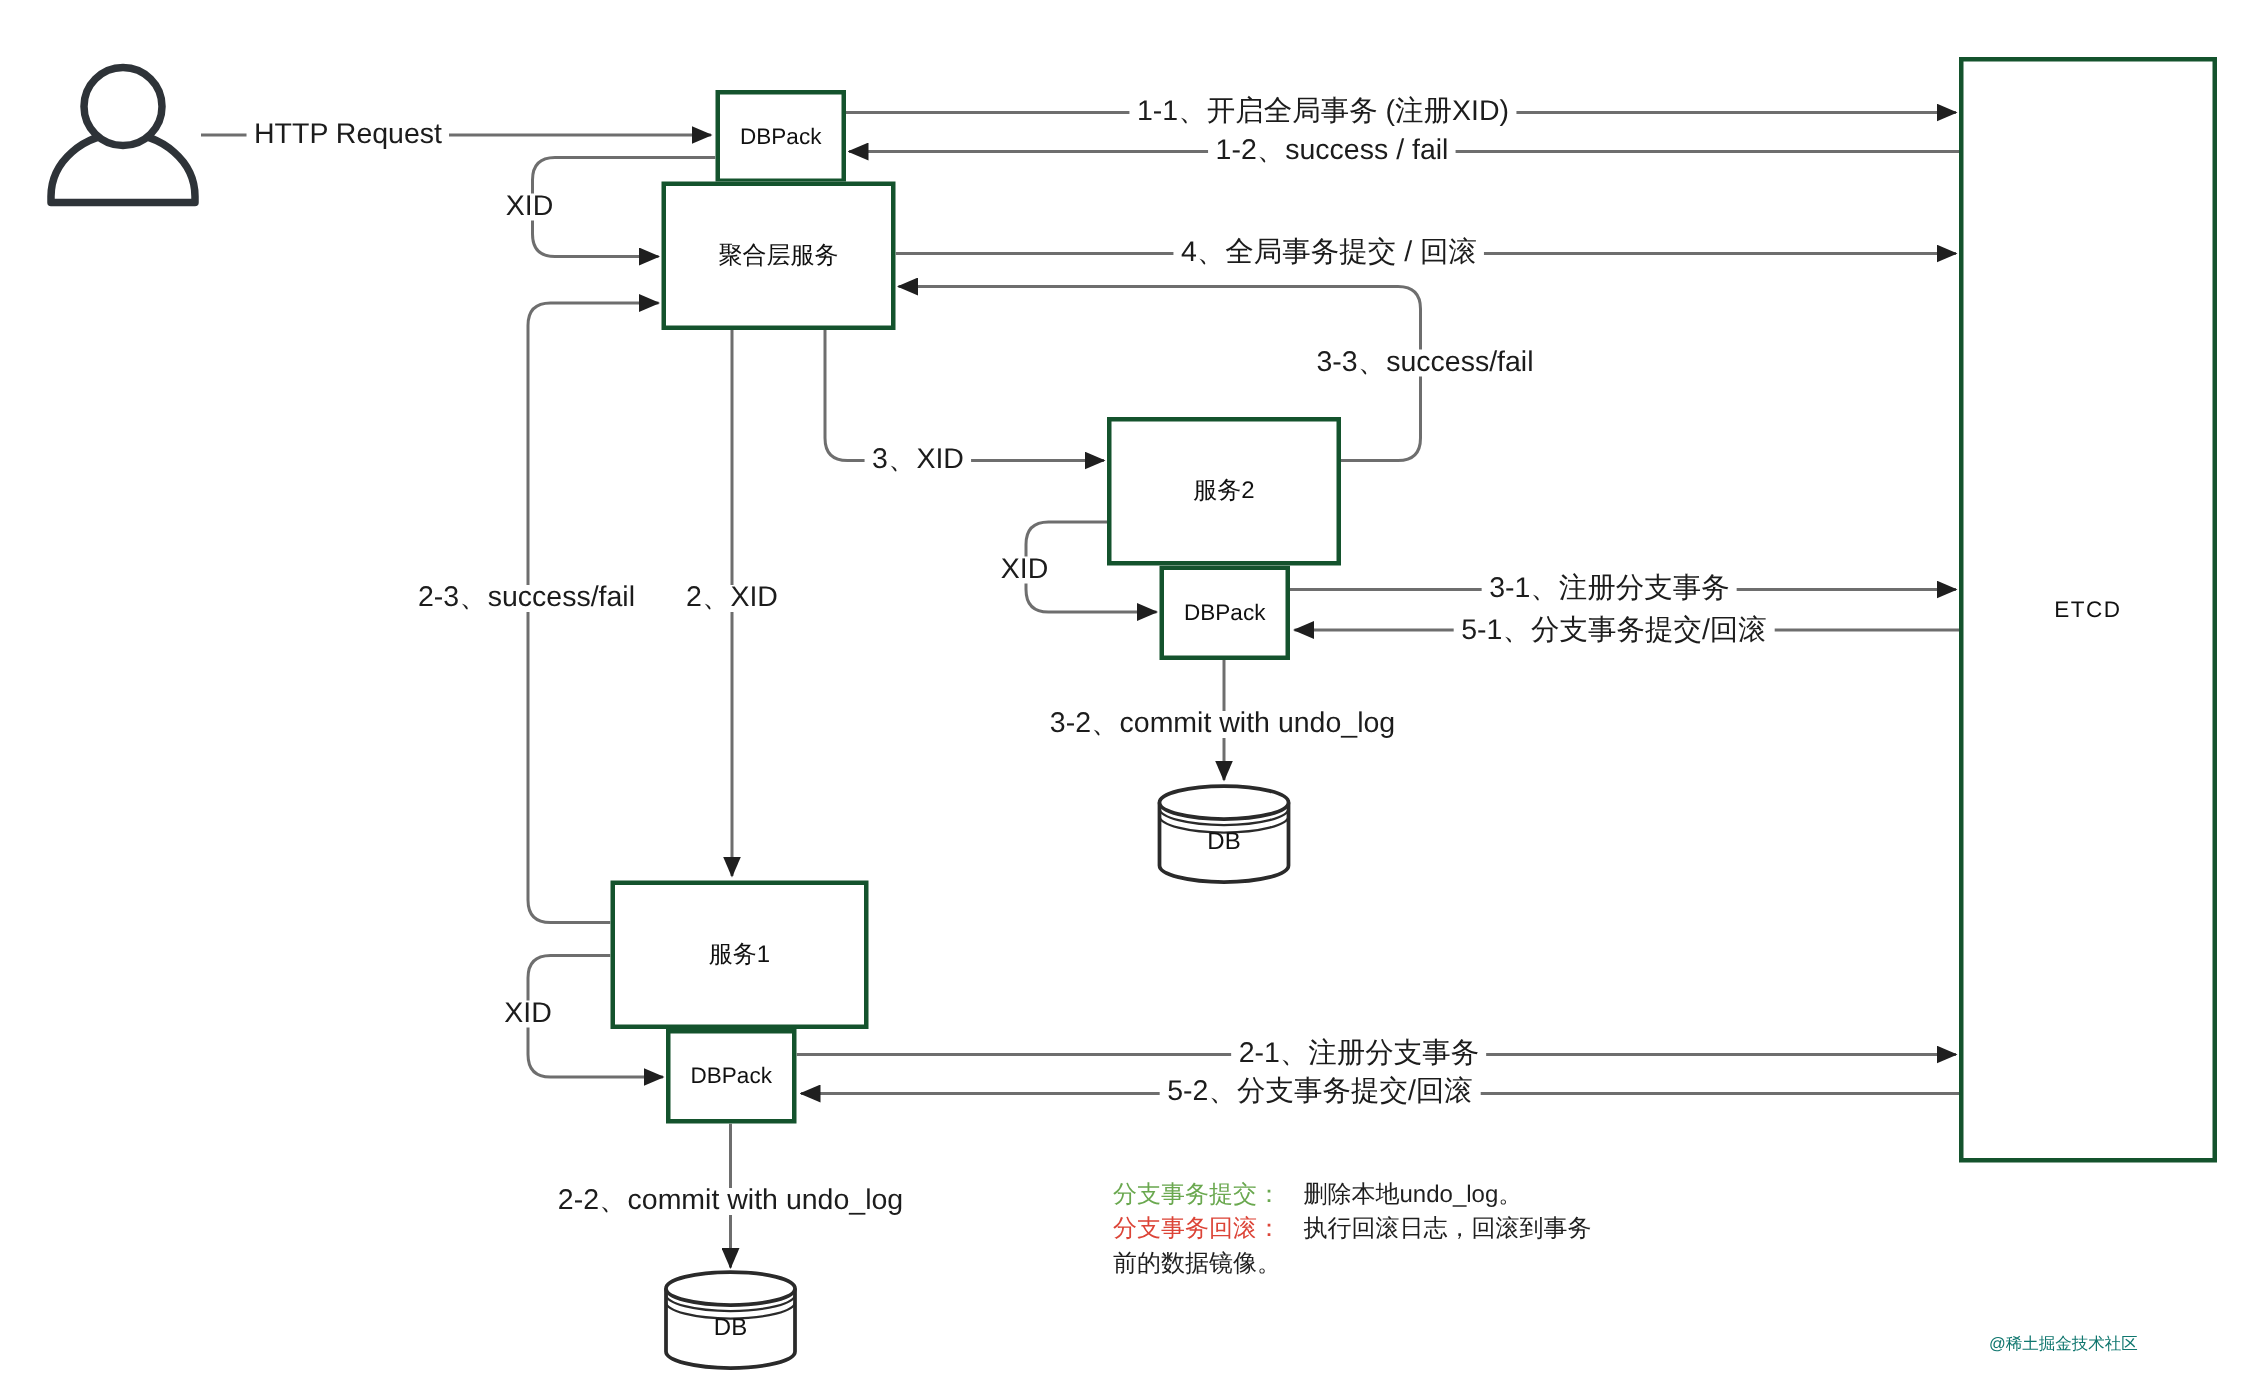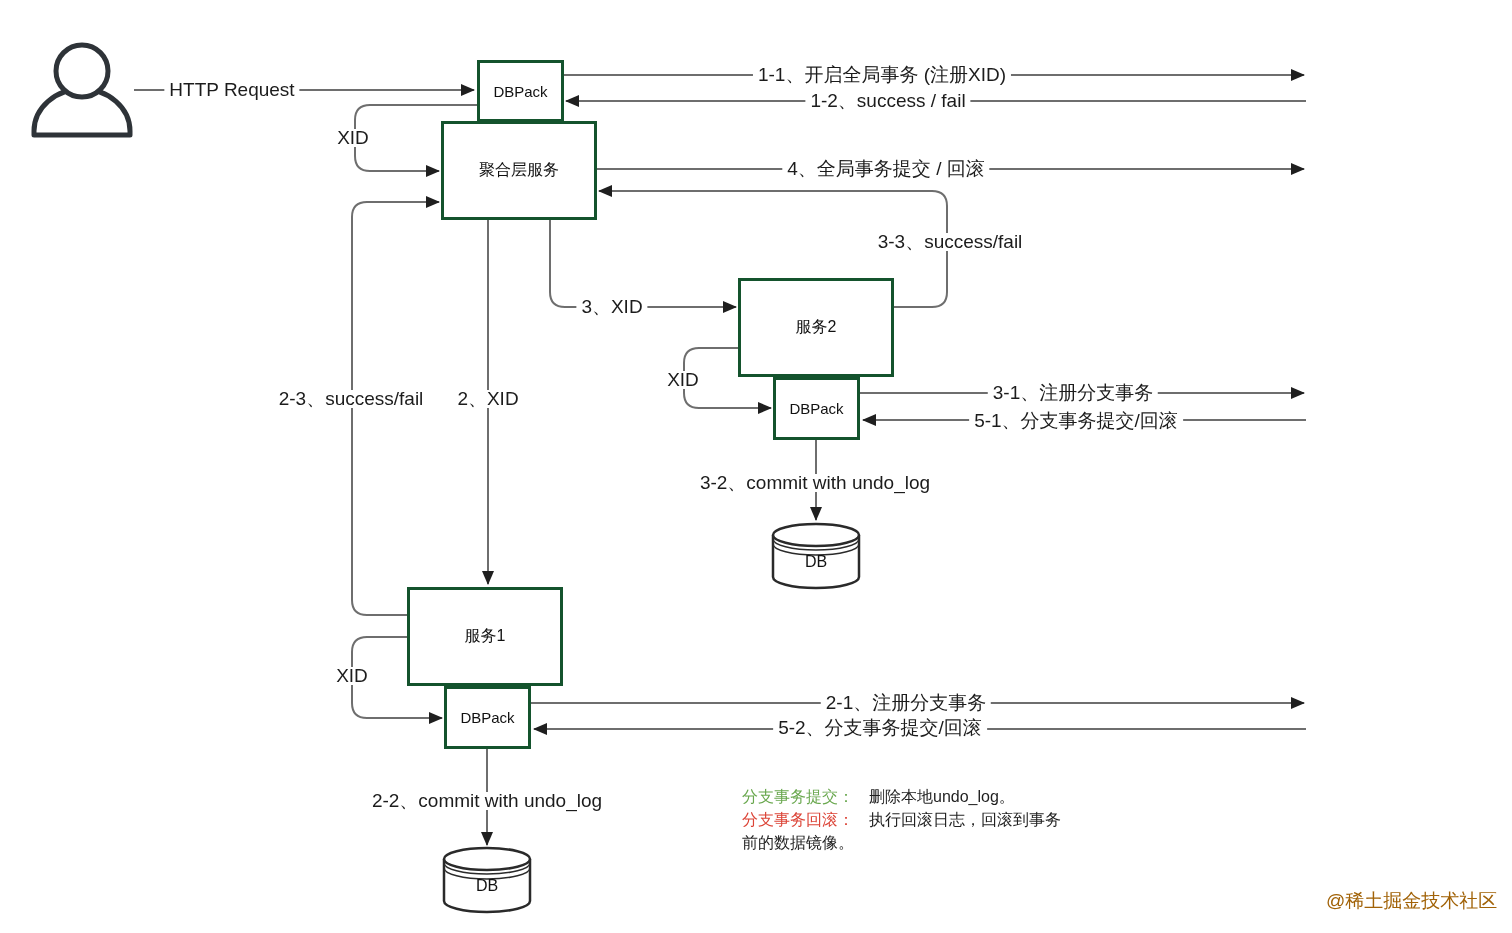--- a/index.html
+++ b/index.html
@@ -8,21 +8,21 @@
   .wires{position:absolute;left:0;top:0;width:1512px;height:933px;}
   .node{position:absolute;background:#ffffff;border:3px solid #14532d;display:flex;
         align-items:center;justify-content:center;font-size:16px;color:#111;
         box-sizing:border-box;text-align:center;}
   .elabel{position:absolute;transform:translate(-50%,-50%);background:#ffffff;
           padding:0 5px;font-size:19px;color:#1c1c1c;white-space:nowrap;line-height:18px;}
   .dblabel{position:absolute;transform:translate(-50%,-50%);font-size:16px;color:#111;}
   .legend{position:absolute;left:742px;top:785px;width:324px;font-size:16px;
           line-height:23px;color:#1f1f1f;}
   .legend .term{font-weight:400;margin-right:15px;}
-  .watermark{position:absolute;left:1326px;top:888px;font-size:19px;color:#a16207;}
+  .watermark{position:absolute;left:1326px;top:888px;font-size:11px;color:#0f766e;}
 </style>
 </head>
 <body>
 
 <div class="stage">
 
   <svg class="wires" viewBox="0 0 1512 933" xmlns="http://www.w3.org/2000/svg">
     <defs>
       <marker id="arrow" markerUnits="userSpaceOnUse" markerWidth="14" markerHeight="12" refX="13" refY="6" orient="auto">
         <path d="M0,0 L14,6 L0,12 Z" fill="#1f1f1f"></path>
@@ -75,25 +75,28 @@
   </div>
   <div class="node" style="left:441px;top:121px;width:156px;height:99px;">
     <span>聚合层服务</span>
   </div>
   <div class="node" style="left:738px;top:278px;width:156px;height:99px;">
     <span>服务2</span>
   </div>
   <div class="node" style="left:773px;top:377px;width:87px;height:63px;font-size:15px;">
     <span>DBPack</span>
   </div>
-  <div class="node" style="left:407px;top:587px;width:156px;height:99px;">
+  <div class="node" style="left:407px;top:587px;width:172px;height:99px;">
     <span>服务1</span>
   </div>
   <div class="node" style="left:444px;top:686px;width:87px;height:63px;font-size:15px;">
     <span>DBPack</span>
+  </div>
+  <div class="node" style="left:1306px;top:38px;width:172px;height:737px;font-size:15px;letter-spacing:1px;">
+    <span>ETCD</span>
   </div>
 
   <div class="dblabel" style="left:816px;top:562px;">DB</div>
   <div class="dblabel" style="left:487px;top:886px;">DB</div>
 
   <div class="elabel" style="left:232px;top:90px;">HTTP Request</div>
   <div class="elabel" style="left:353px;top:138px;">XID</div>
   <div class="elabel" style="left:882px;top:75px;">1-1、开启全局事务 (注册XID)</div>
   <div class="elabel" style="left:888px;top:101px;">1-2、success / fail</div>
   <div class="elabel" style="left:886px;top:169px;">4、全局事务提交 / 回滚</div>

